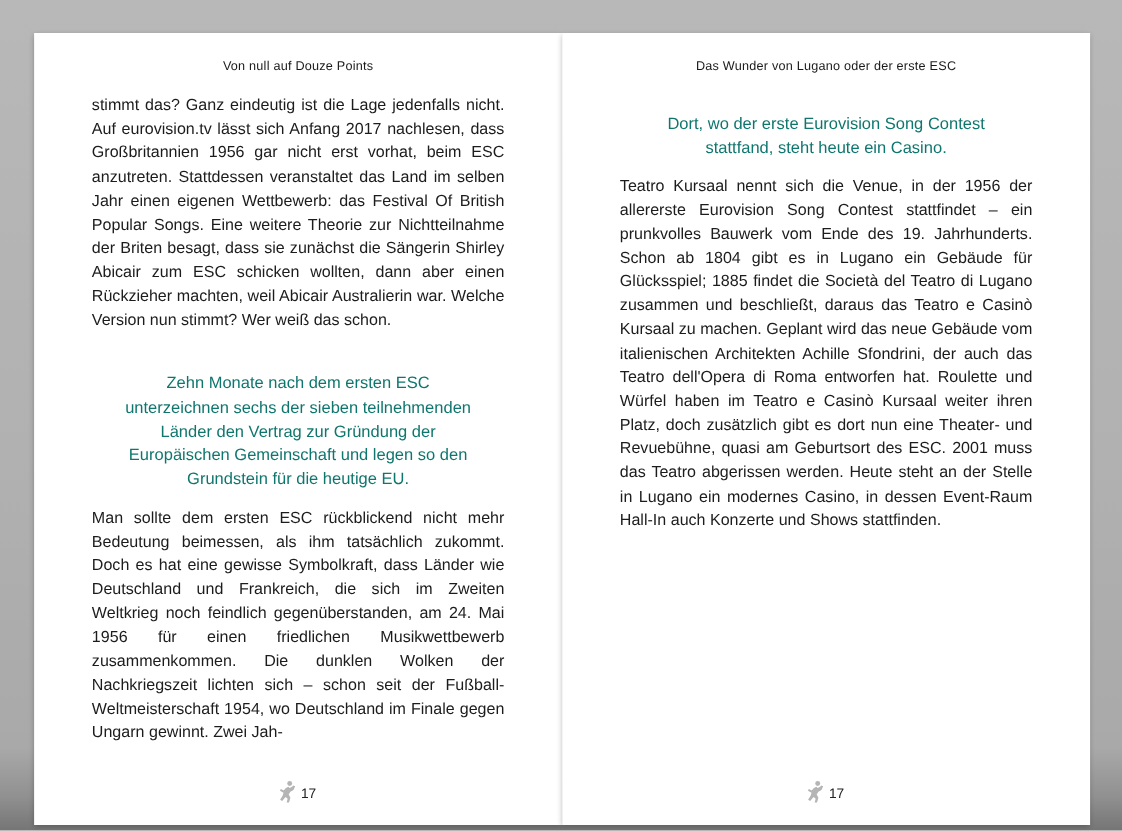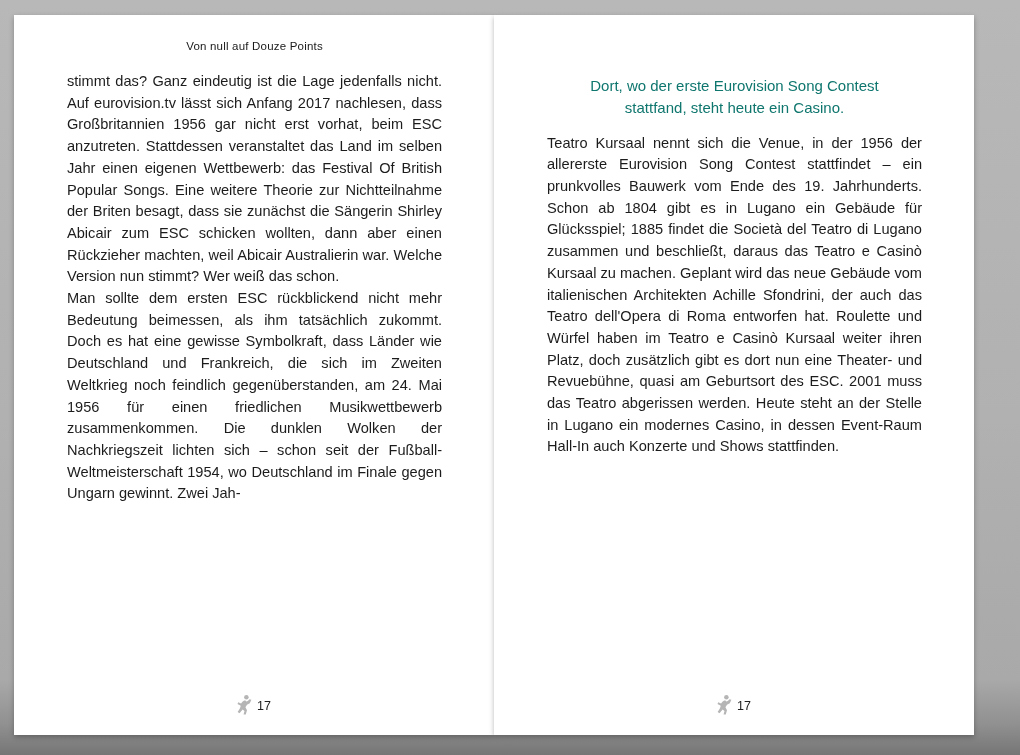--- a/index.html
+++ b/index.html
@@ -6,22 +6,22 @@
   html, body { margin: 0; padding: 0; }
   body {
     width: 1020px;
     height: 755px;
     overflow: hidden;
     background: linear-gradient(180deg, #b8b8b8 0%, #b1b1b1 55%, #a9a9a9 90%, #909090 96%, #757575 100%);
     font-family: "Liberation Sans", "DejaVu Sans", sans-serif;
   }
   .spread {
     display: flex;
-    justify-content: flex-start;
-    padding: 15px 13px 0 14px;
+    justify-content: center;
+    padding: 30px 13px 0 14px;
   }
   .page {
     width: 480px;
     height: 720px;
     background: #ffffff;
     box-shadow: 0 2px 5px rgba(0,0,0,0.28);
     padding: 25px 52px 0 53px;
     position: relative;
     color: #1d1d1d;
     overflow: hidden;
@@ -69,35 +69,41 @@
   }
 </style>
 </head>
 <body>
 
 <div class="spread">
 
   <section class="page">
     <div class="running-head">Von null auf Douze Points</div>
     <p class="body-text first-block">stimmt das? Ganz eindeutig ist die Lage jedenfalls nicht. Auf eurovision.tv lässt sich Anfang 2017 nachlesen, dass Großbritannien 1956 gar nicht erst vorhat, beim ESC anzutreten. Stattdessen veranstaltet das Land im selben Jahr einen eigenen Wettbewerb: das Festival Of British Popular Songs. Eine weitere Theorie zur Nichtteilnahme der Briten besagt, dass sie zunächst die Sängerin Shirley Abicair zum ESC schicken wollten, dann aber einen Rückzieher machten, weil Abicair Australierin war. Welche Version nun stimmt? Wer weiß das schon.</p>
+    <h2 class="section-heading">Zehn Monate nach dem ersten ESC
+unterzeichnen sechs der sieben teilnehmenden
+Länder den Vertrag zur Gründung der
+Europäischen Gemeinschaft und legen so den
+Grundstein für die heutige EU.</h2>
     <p class="body-text">Man sollte dem ersten ESC rückblickend nicht mehr Bedeutung beimessen, als ihm tatsächlich zukommt. Doch es hat eine gewisse Symbolkraft, dass Länder wie Deutschland und Frankreich, die sich im Zweiten Weltkrieg noch feindlich gegenüberstanden, am 24. Mai 1956 für einen friedlichen Musikwettbewerb zusammenkommen. Die dunklen Wolken der Nachkriegszeit lichten sich – schon seit der Fußball-Weltmeisterschaft 1954, wo Deutschland im Finale gegen Ungarn gewinnt. Zwei Jah-</p>
     <div class="page-footer">
       <span class="figure-icon">
         <svg width="15" height="21" viewBox="0 0 24 32" aria-hidden="true">
           <g fill="#b5b5b5">
             <circle cx="15" cy="4.5" r="3.6"></circle>
             <path d="M13 9 C10 10 8 12 6.5 14.5 L2 12.5 L0.8 15 L6 18 L4.8 22 L1 28 L4 30 L9 24 L12 26.5 L10.5 32 L14 32 L16 25 L13.5 20.5 L16 16.5 L20.5 14 L23 8.5 L20 7.5 C18.5 9.5 17 10.5 15 11 Z"></path>
           </g>
         </svg>
       </span>
       <span class="page-number">17</span>
     </div>
   </section>
 
   <section class="page">
+    <div class="running-head">Das Wunder von Lugano oder der erste ESC</div>
     <h2 class="section-heading">Dort, wo der erste Eurovision Song Contest
 stattfand, steht heute ein Casino.</h2>
     <p class="body-text">Teatro Kursaal nennt sich die Venue, in der 1956 der allererste Eurovision Song Contest stattfindet – ein prunkvolles Bauwerk vom Ende des 19. Jahrhunderts. Schon ab 1804 gibt es in Lugano ein Gebäude für Glücksspiel; 1885 findet die Società del Teatro di Lugano zusammen und beschließt, daraus das Teatro e Casinò Kursaal zu machen. Geplant wird das neue Gebäude vom italienischen Architekten Achille Sfondrini, der auch das Teatro dell'Opera di Roma entworfen hat. Roulette und Würfel haben im Teatro e Casinò Kursaal weiter ihren Platz, doch zusätzlich gibt es dort nun eine Theater- und Revuebühne, quasi am Geburtsort des ESC. 2001 muss das Teatro abgerissen werden. Heute steht an der Stelle in Lugano ein modernes Casino, in dessen Event-Raum Hall-In auch Konzerte und Shows stattfinden.</p>
     <div class="page-footer">
       <span class="figure-icon">
         <svg width="15" height="21" viewBox="0 0 24 32" aria-hidden="true">
           <g fill="#b5b5b5">
             <circle cx="15" cy="4.5" r="3.6"></circle>
             <path d="M13 9 C10 10 8 12 6.5 14.5 L2 12.5 L0.8 15 L6 18 L4.8 22 L1 28 L4 30 L9 24 L12 26.5 L10.5 32 L14 32 L16 25 L13.5 20.5 L16 16.5 L20.5 14 L23 8.5 L20 7.5 C18.5 9.5 17 10.5 15 11 Z"></path>
           </g>

